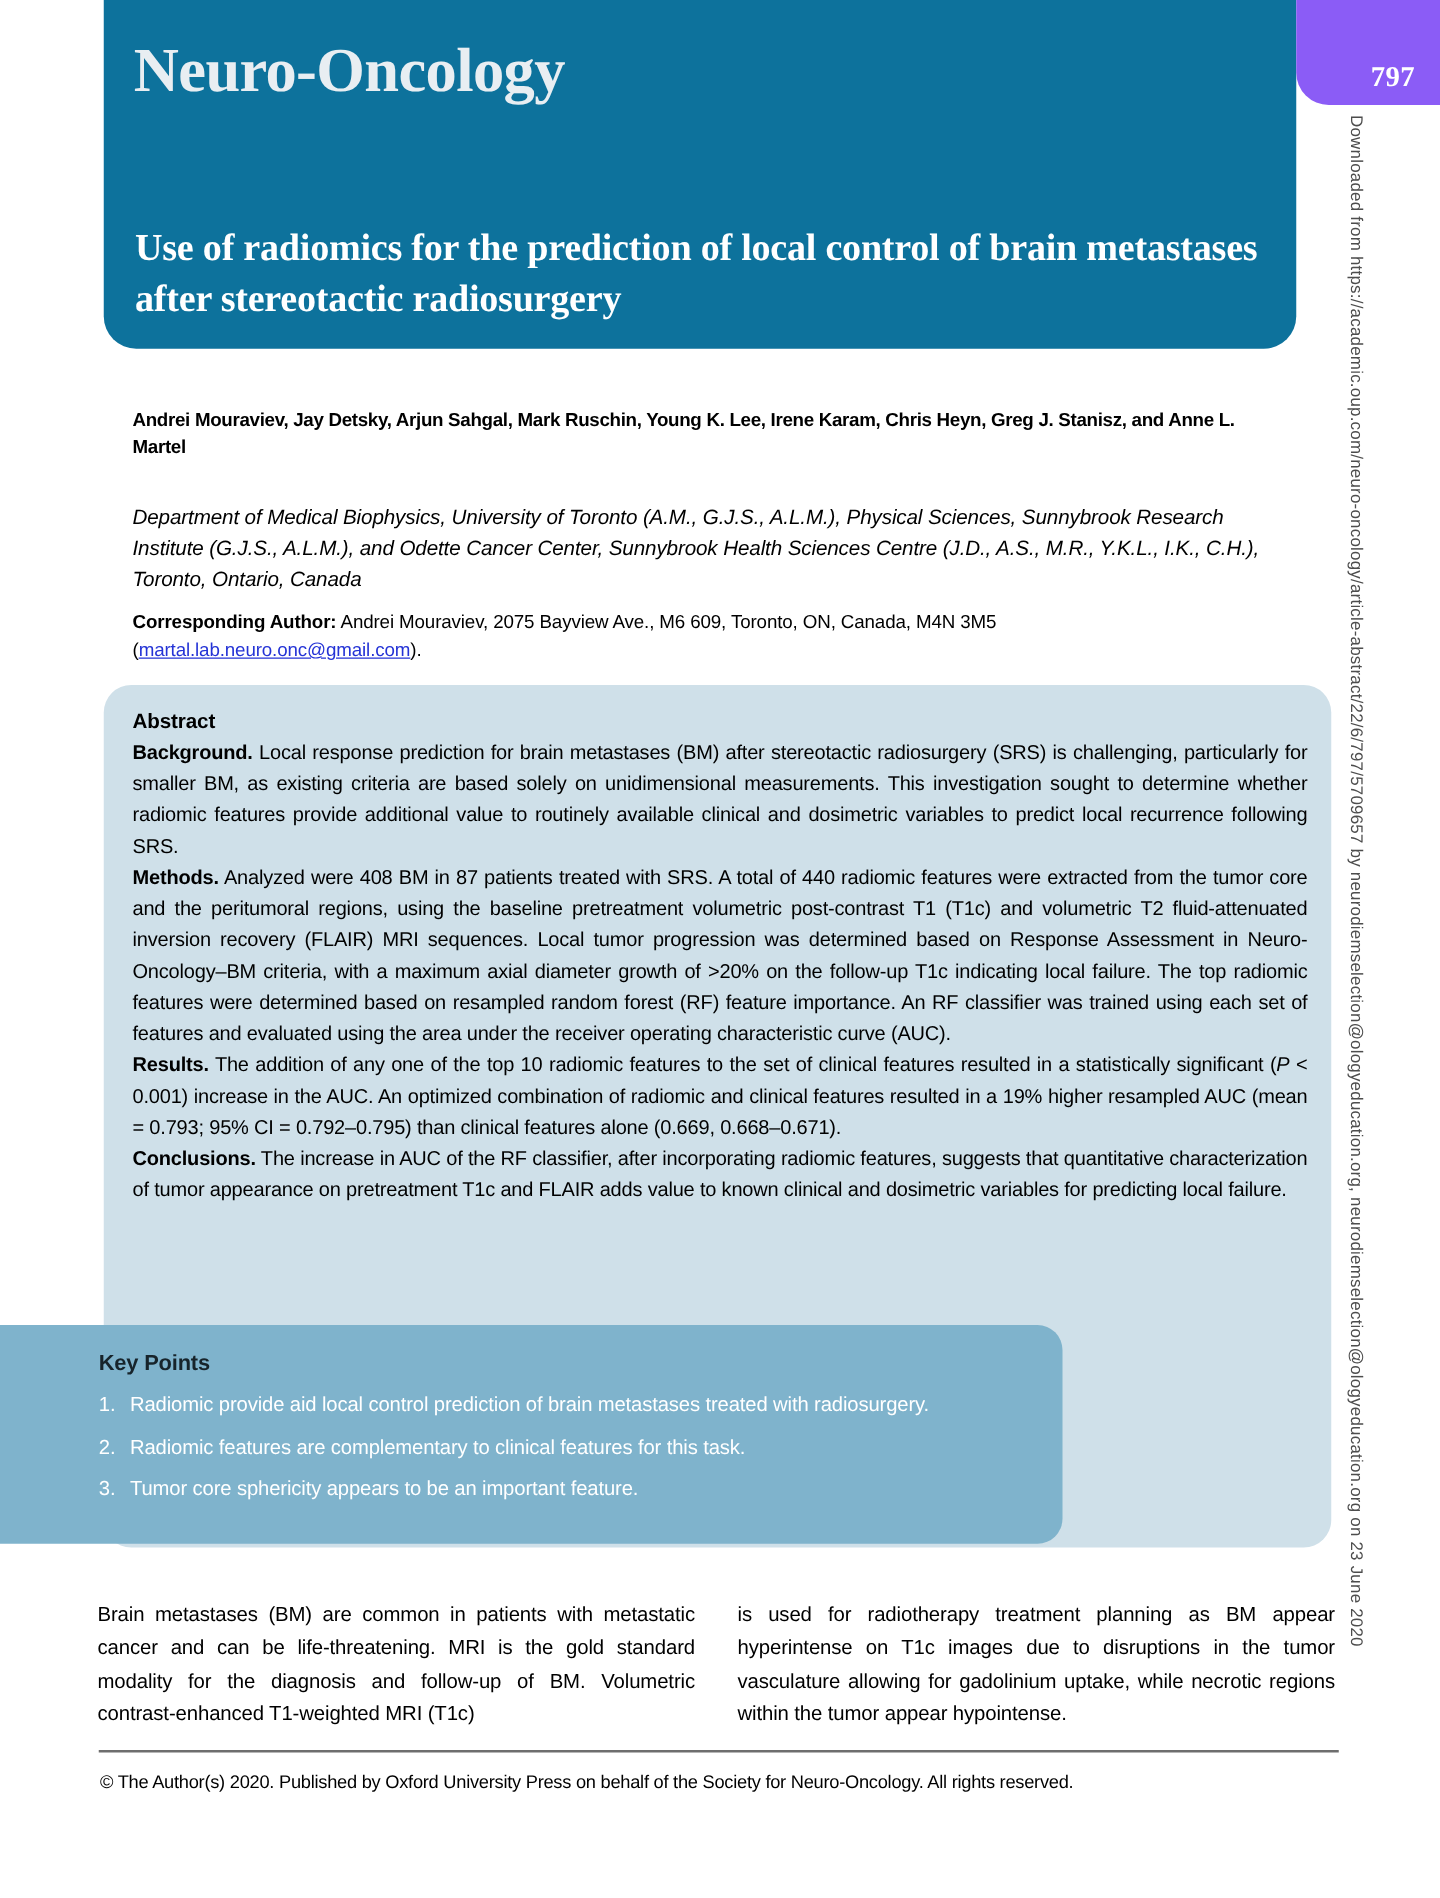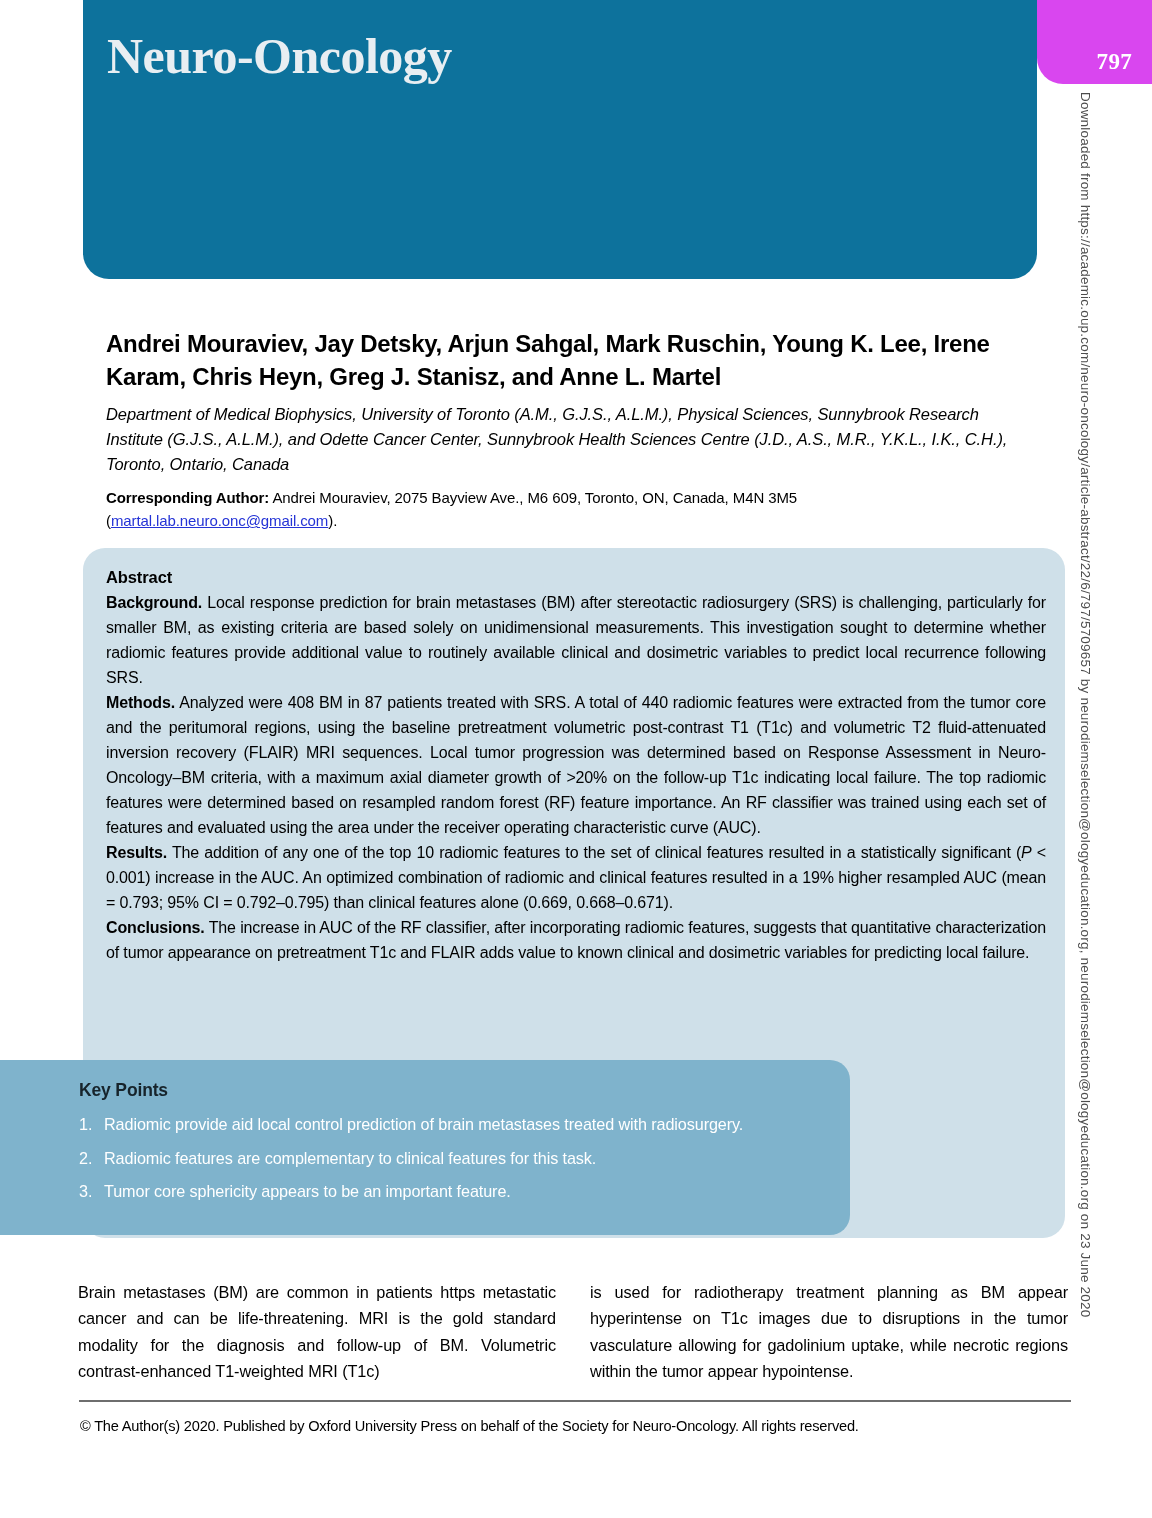--- a/index.html
+++ b/index.html
@@ -26,21 +26,21 @@
     background: #0d729c;
     border-bottom-left-radius: 26px;
     border-bottom-right-radius: 26px;
   }
   .page-badge {
     position: absolute;
     left: 1037px;
     top: 0;
     width: 115px;
     height: 84px;
-    background: #d946ef;
+    background: #8b5cf6;
     border-bottom-left-radius: 26px;
   }
   .page-badge-num {
     position: absolute;
     right: 20px;
     bottom: 9px;
     color: #ffffff;
     font-family: "Liberation Serif", serif;
     font-weight: bold;
     font-size: 23px;
@@ -92,21 +92,21 @@
     white-space: nowrap;
     letter-spacing: 0.2px;
   }
 
   
   .authors {
     position: absolute;
     left: 106px;
     top: 327px;
     width: 910px;
-    font-size: 24px;
+    font-size: 15px;
     font-weight: bold;
     line-height: 1.38;
     letter-spacing: -0.25px;
   }
   .affiliations {
     position: absolute;
     left: 106px;
     top: 402px;
     width: 905px;
     font-size: 16.5px;
@@ -227,20 +227,21 @@
     font-size: 14.6px;
     line-height: 1.62;
     letter-spacing: -0.2px;
   }
 </style>
 </head>
 <body>
 
 <div class="header-block">
   <div class="journal-title">Neuro-Oncology</div>
+  <div class="paper-title">Use of radiomics for the prediction of local control of brain metastases after stereotactic radiosurgery</div>
 </div>
 
 <div class="page-badge">
   <span class="page-badge-num">797</span>
 </div>
 
 <div class="sidebar-note">Downloaded from https://academic.oup.com/neuro-oncology/article-abstract/22/6/797/5709657 by neurodiemselection@ologyeducation.org,  neurodiemselection@ologyeducation.org on 23 June 2020</div>
 
 <div class="authors">Andrei Mouraviev, Jay Detsky, Arjun Sahgal, Mark Ruschin, Young K. Lee, Irene Karam, Chris Heyn, Greg J. Stanisz, and Anne L. Martel</div>
 <div class="affiliations">Department of Medical Biophysics, University of Toronto (A.M., G.J.S., A.L.M.), Physical Sciences, Sunnybrook Research Institute (G.J.S., A.L.M.), and Odette Cancer Center, Sunnybrook Health Sciences Centre (J.D., A.S., M.R., Y.K.L., I.K., C.H.), Toronto, Ontario, Canada</div>
@@ -269,21 +270,21 @@
     <span class="kp-text">Radiomic features are complementary to clinical features for this task.</span>
   </div>
   <div class="kp-item">
     <span class="kp-num">3.</span>
     <span class="kp-text">Tumor core sphericity appears to be an important feature.</span>
   </div>
 </div>
 
 <div class="body-cols">
   <div class="body-col">
-    <p>Brain metastases (BM) are common in patients https metastatic cancer and can be life-threatening. MRI is the gold standard modality for the diagnosis and follow-up of BM. Volumetric contrast-enhanced T1-weighted MRI (T1c)</p>
+    <p>Brain metastases (BM) are common in patients with metastatic cancer and can be life-threatening. MRI is the gold standard modality for the diagnosis and follow-up of BM. Volumetric contrast-enhanced T1-weighted MRI (T1c)</p>
   </div>
   <div class="body-col">
     <p>is used for radiotherapy treatment planning as BM appear hyperintense on T1c images due to disruptions in the tumor vasculature allowing for gadolinium uptake, while necrotic regions within the tumor appear hypointense.</p>
   </div>
 </div>
 
 <div class="footer-rule"></div>
 <div class="footer-text">
   <div>© The Author(s) 2020. Published by Oxford University Press on behalf of the Society for Neuro-Oncology. All rights reserved.</div>
 </div>

